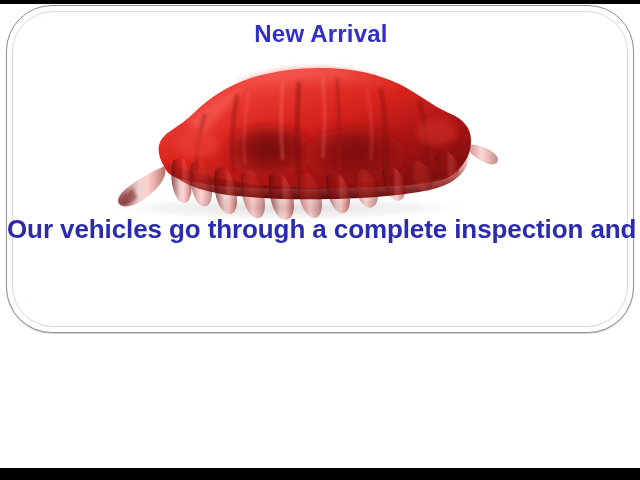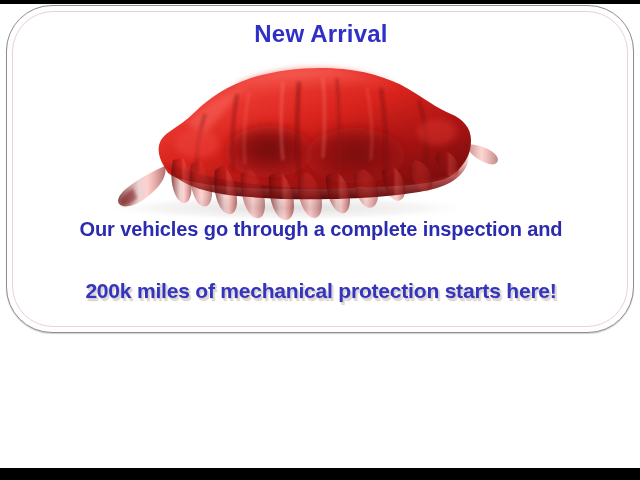--- a/index.html
+++ b/index.html
@@ -71,21 +71,21 @@
   .hero svg { display:block; width:100%; height:100%; }
 
   
   .copy {
     position:absolute;
     left:0; top:212px;
     width:628px;
     text-align:center;
   }
   .copy .line {
-    font-size:20px;
+    font-size:26px;
     font-weight:bold;
     color:#2b2bb0;
     line-height:22px;
     white-space:nowrap;
     letter-spacing:-0.1px;
   }
 
   
   .tagline {
     position:absolute;
@@ -256,17 +256,16 @@
         <ellipse cx="160" cy="96" rx="22" ry="14" fill="#ef4a42" opacity="0.45" filter="url(#blurA)"></ellipse>
 
         <ellipse cx="400" cy="84" rx="20" ry="13" fill="#e93a32" opacity="0.40" filter="url(#blurA)"></ellipse>
       </svg>
     </div>
 
     <div class="copy">
       <div class="line">Our vehicles go through a complete inspection and</div>
     </div>
 
-    <div class="tagline">200k miles of mechanical protection starts here!</div>
   </div>
 
   <div class="bar-bottom"></div>
 </div>
 
 </body></html>

